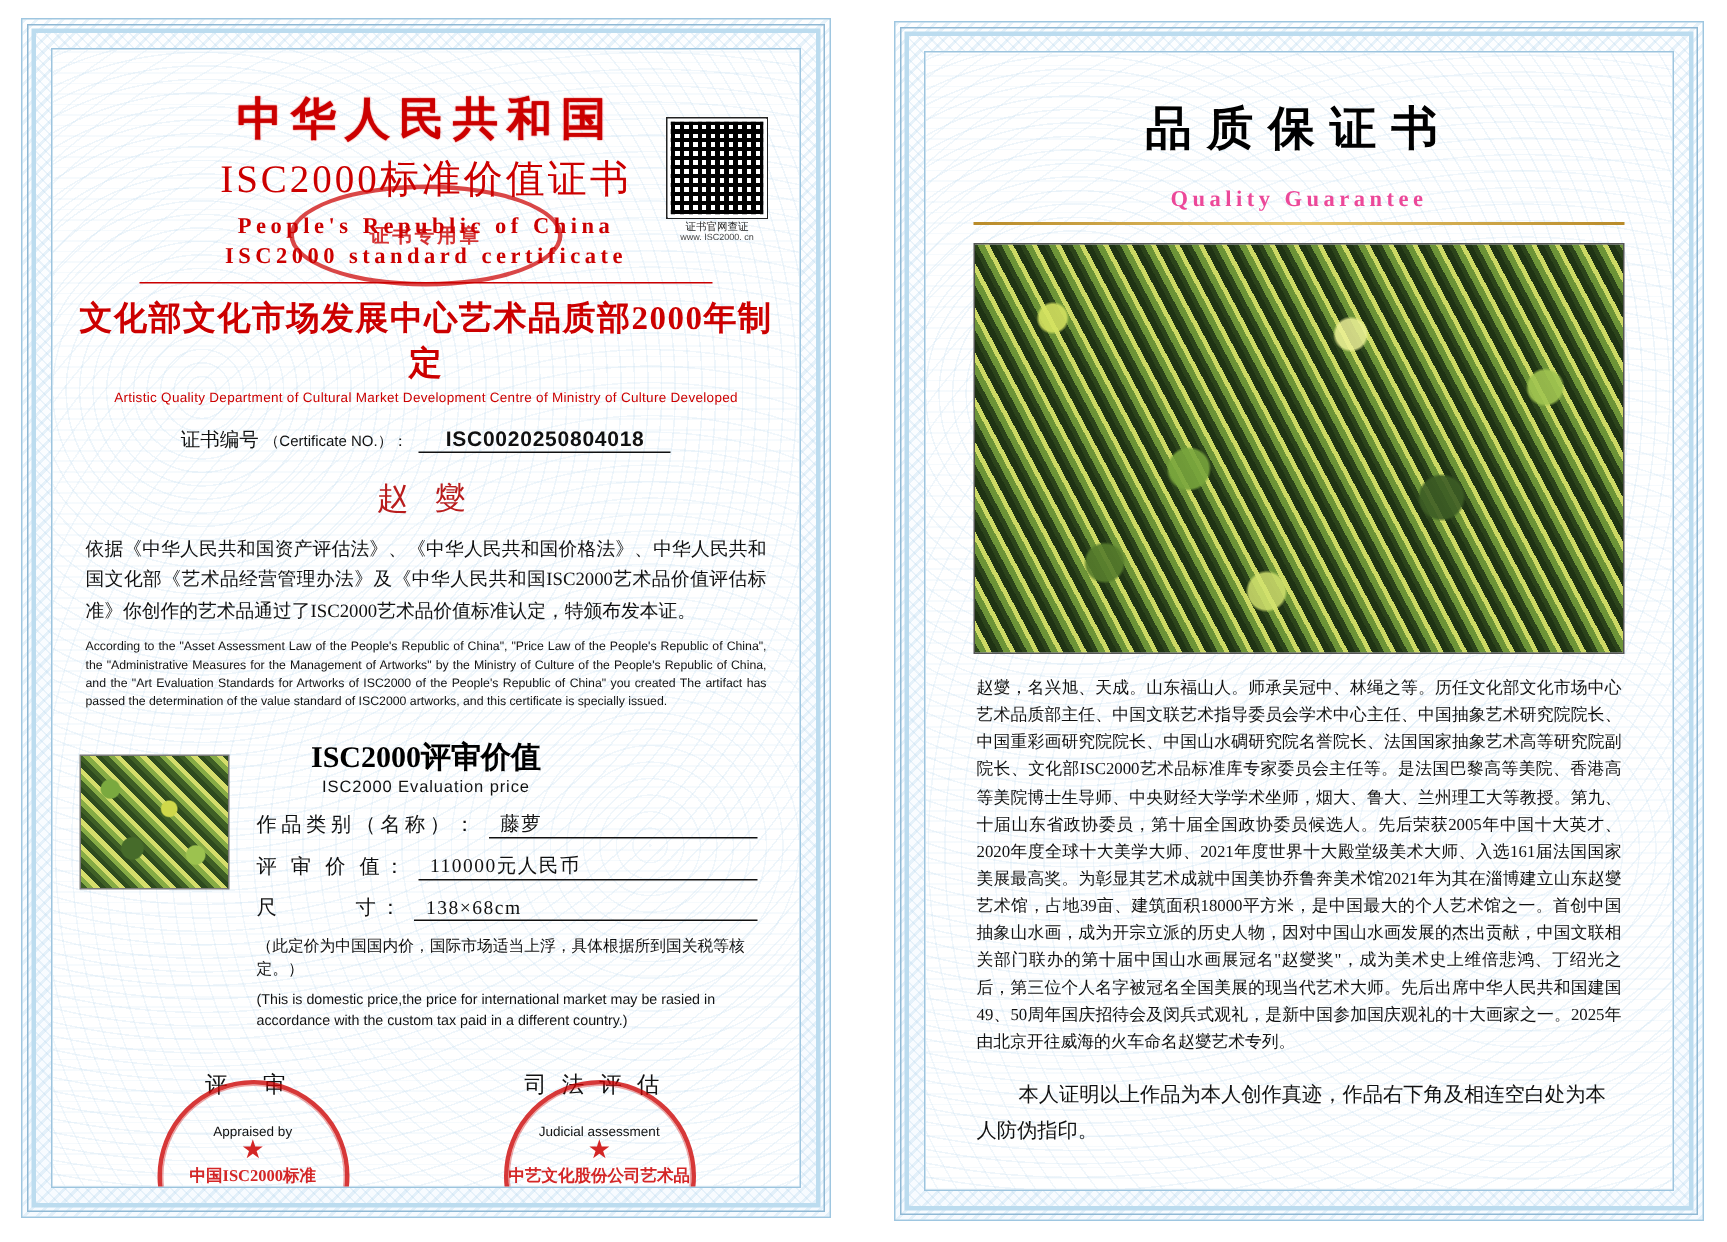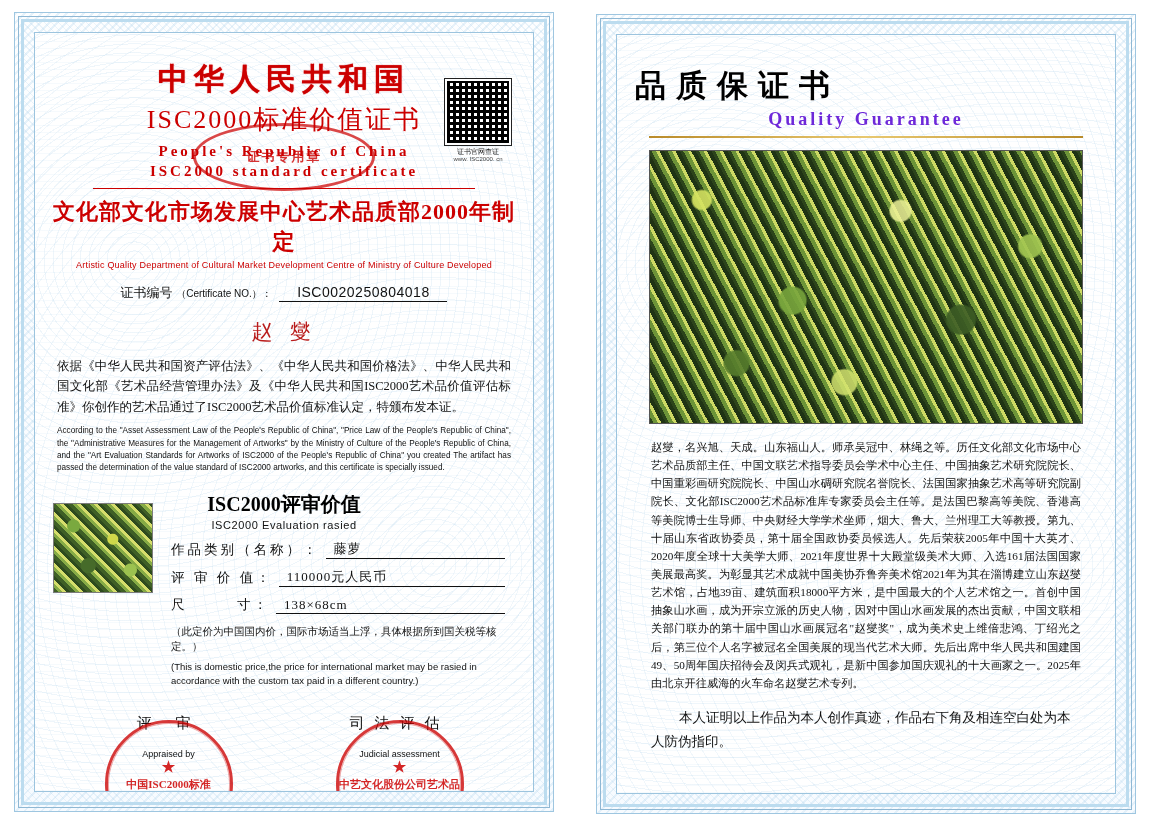--- a/index.html
+++ b/index.html
@@ -111,21 +111,21 @@
   }
   .qr-cap{font-size:7px;color:#222;line-height:1.3;margin-top:2px;}
   .qr-cap2{font-size:6px;color:#444;}
   .certno-row{
     margin-top:14px;text-align:center;font-size:13px;color:#111;
   }
   .certno-label{font-family:"Liberation Serif",serif;}
   .certno-en{font-size:10px;}
   .certno-val{
     display:inline-block;min-width:160px;border-bottom:1px solid #111;
-    font-weight:normal;font-size:14px;letter-spacing:.5px;padding:0 4px 1px 4px;
+    font-weight:bold;font-size:14px;letter-spacing:.5px;padding:0 4px 1px 4px;
     margin-left:4px;
   }
   .artist-name{
     text-align:center;font-size:21px;font-weight:normal;margin:16px 0 10px 0;
     font-family:"Liberation Serif", serif;letter-spacing:6px;color:#b91c1c;
   }
   .para-cn{
     font-size:12.5px;line-height:1.65;color:#111;text-align:justify;
     font-family:"Liberation Serif", serif;
     padding:0 4px;
@@ -199,26 +199,26 @@
     z-index:5;
     text-align:right;
   }
   .valid-lines{
     text-align:center;margin-top:62px;font-size:12px;line-height:1.7;color:#111;
     font-family:"Liberation Serif", serif;position:relative;z-index:2;
   }
 
   
   .q-title{
-    text-align:left;font-size:31px;font-weight:bold;letter-spacing:10px;
+    text-align:center;font-size:31px;font-weight:bold;letter-spacing:10px;
     font-family:"Liberation Serif", serif;color:#000;margin:16px 0 0 0;
   }
   .q-title-en{
-    text-align:center;font-size:18px;font-weight:bold;letter-spacing:3px;
-    font-family:"Liberation Serif", serif;color:#6d28d9;margin:2px 0 6px 0;
+    text-align:center;font-size:15px;font-weight:bold;letter-spacing:3px;
+    font-family:"Liberation Serif", serif;color:#ec4899;margin:18px 0 6px 0;
   }
   .gold-rule{
     height:2px;margin:6px 14px 12px 14px;
     background:linear-gradient(90deg,#b98b2a,#e8c870,#b98b2a);
   }
   .art{
     margin:0 14px;height:272px;border:1px solid #555;
     background:
       radial-gradient(circle at 12% 18%, rgba(212,226,96,.9) 0 9px, transparent 11px),
       radial-gradient(circle at 33% 55%, rgba(120,165,60,.9) 0 13px, transparent 15px),
@@ -270,21 +270,21 @@
           <span class="certno-en">（Certificate NO.）：</span>
           <span class="certno-val">ISC0020250804018</span>
         </div>
 
         <div class="artist-name">赵  燮</div>
 
         <div class="para-cn">依据《中华人民共和国资产评估法》、《中华人民共和国价格法》、中华人民共和国文化部《艺术品经营管理办法》及《中华人民共和国ISC2000艺术品价值评估标准》你创作的艺术品通过了ISC2000艺术品价值标准认定，特颁布发本证。</div>
         <div class="para-en">According to the "Asset Assessment Law of the People's Republic of China", "Price Law of the People's Republic of China", the "Administrative Measures for the Management of Artworks" by the Ministry of Culture of the People's Republic of China, and the "Art Evaluation Standards for Artworks of ISC2000 of the People's Republic of China" you created The artifact has passed the determination of the value standard of ISC2000 artworks, and this certificate is specially issued.</div>
 
         <div class="eval-title">ISC2000评审价值</div>
-        <div class="eval-title-en">ISC2000 Evaluation rasied</div>
+        <div class="eval-title-en">ISC2000 Evaluation price</div>
 
         <div class="thumb"></div>
 
         <div class="fields">
           <div class="fld">
             <span class="lab">作品类别（名称）：</span>
             <span class="val">藤萝</span>
           </div>
           <div class="fld">
             <span class="lab">评 审 价 值：</span>

